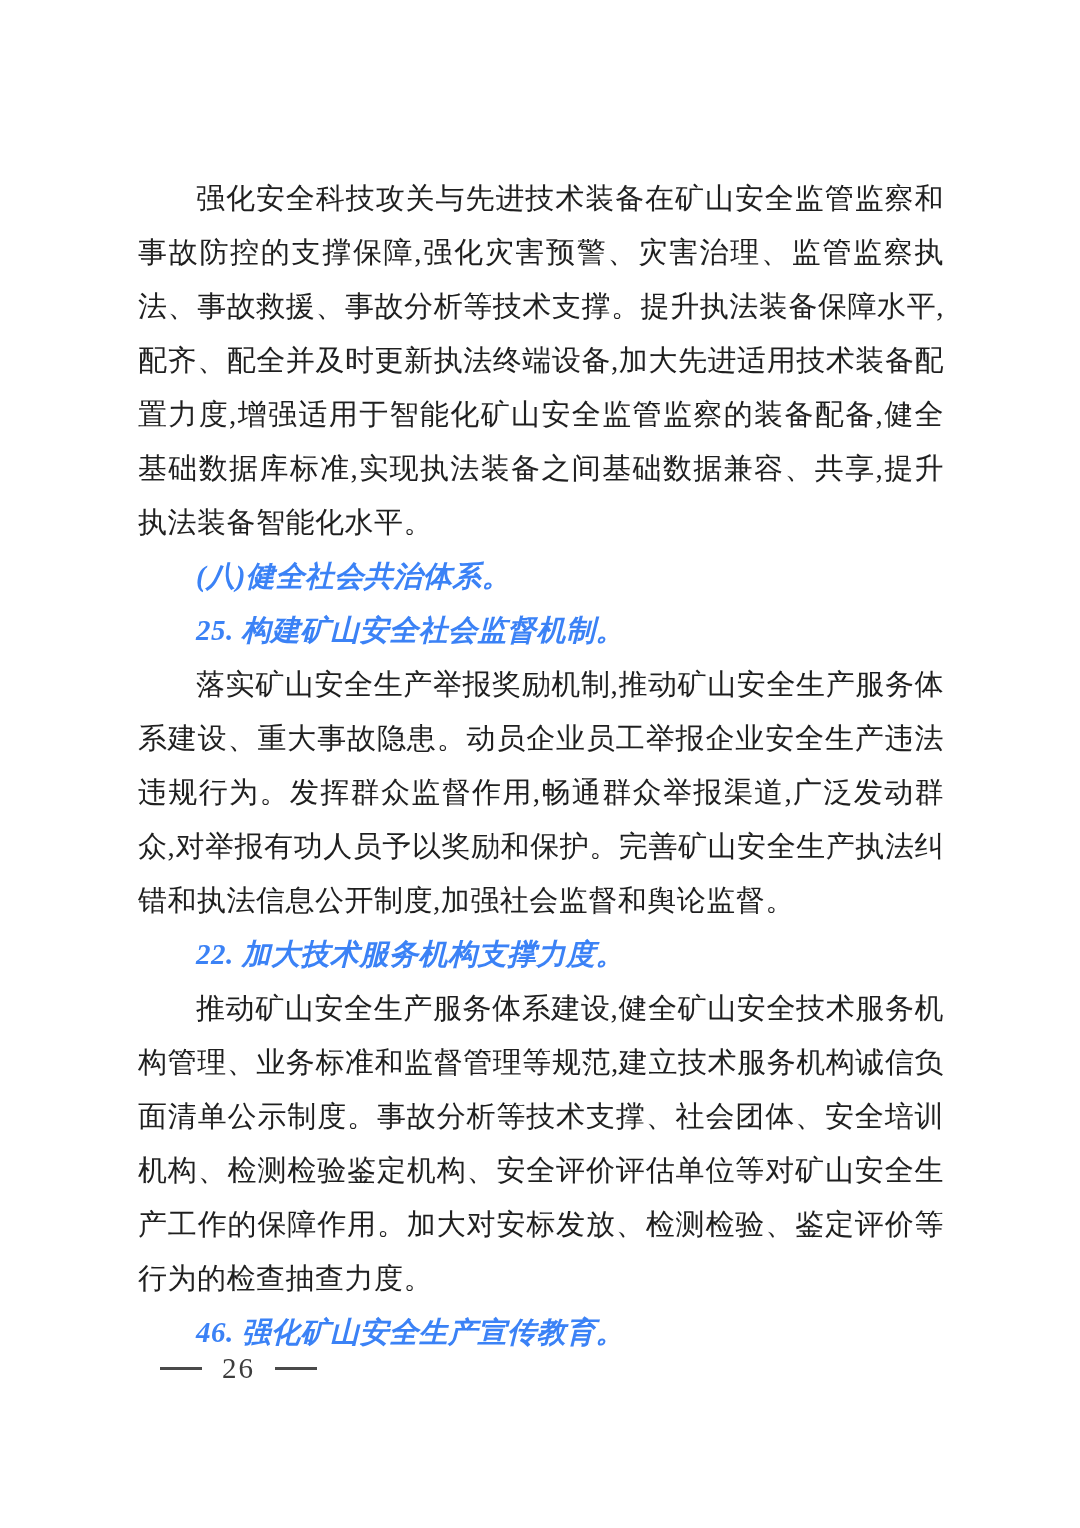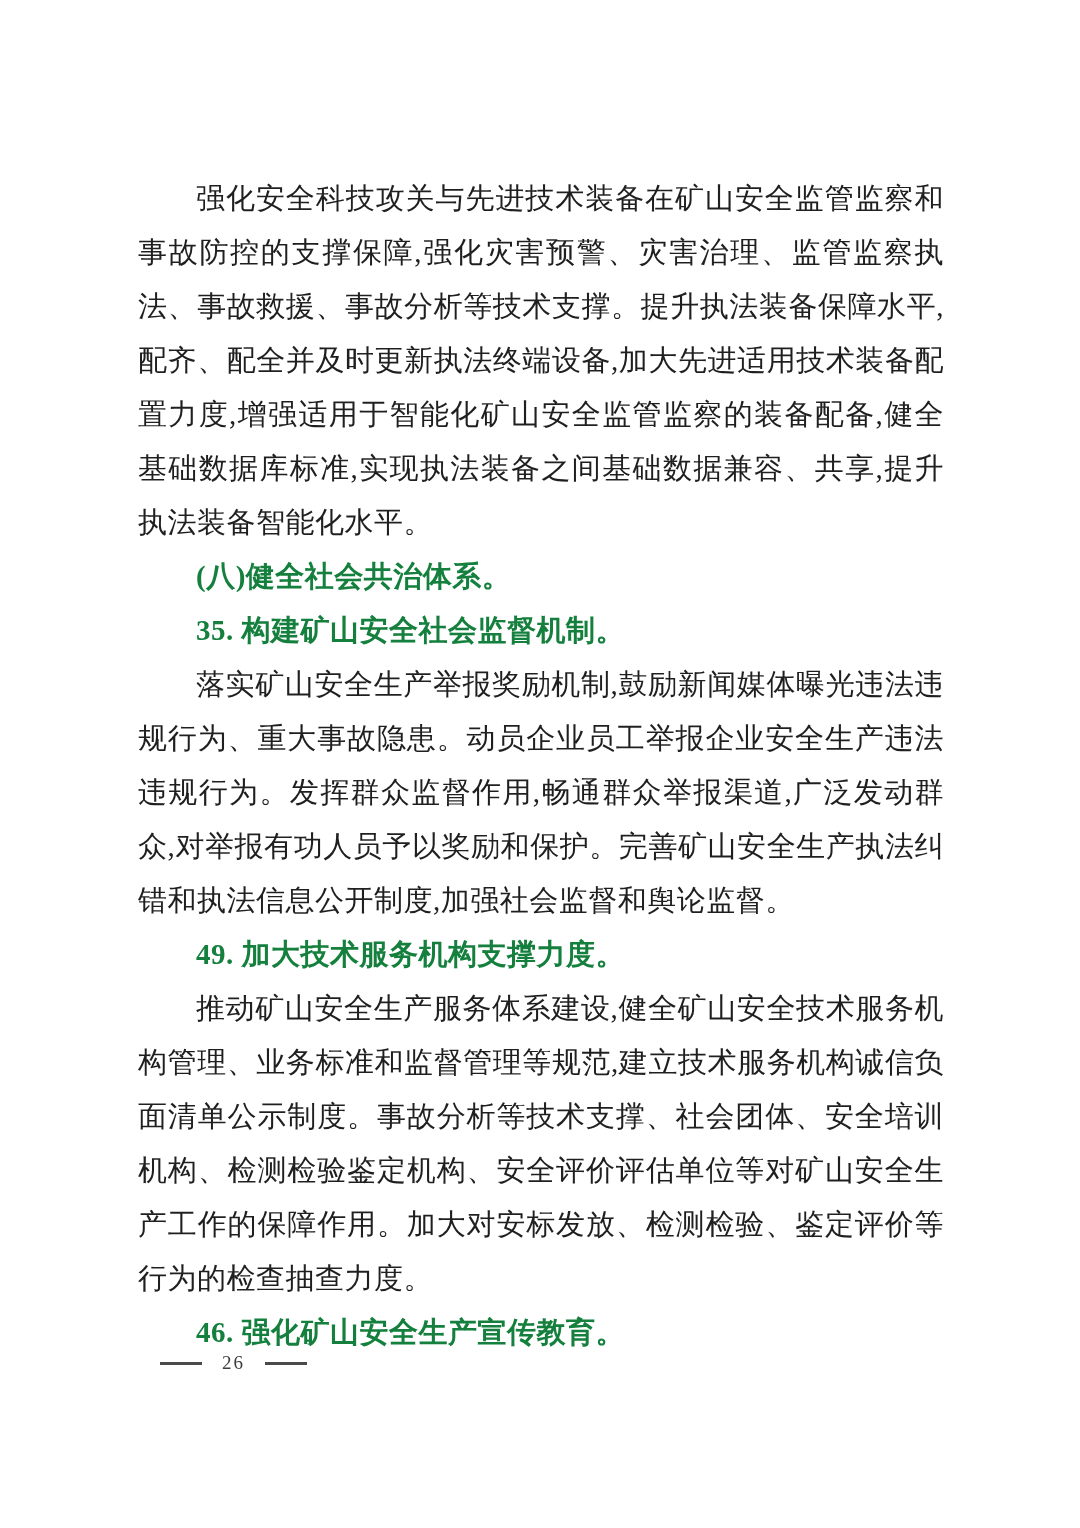--- a/index.html
+++ b/index.html
@@ -23,30 +23,31 @@
     font-size: 29px;
     line-height: 54px;
     color: #1f1f1f;
     text-align: justify;
     text-indent: 2em;
     letter-spacing: 0.5px;
   }
   .para.section-heading,
   .para.item-heading {
     font-weight: bold;
-    color: #15803d;
+    color: #3b82f6;
+    font-style: italic;
   }
   .footer {
     position: absolute;
     left: 160px;
     top: 1352px;
     display: flex;
     align-items: center;
     gap: 20px;
-    font-size: 19px;
+    font-size: 29px;
     color: #3d3d3d;
     text-align: right;
   }
   .footer .dash {
     display: inline-block;
     width: 42px;
     height: 3px;
     background: #4a4a4a;
   }
   .footer .num {
@@ -55,25 +56,25 @@
 </style>
 </head>
 <body>
 
 <div class="page">
 
   <p class="para body">强化安全科技攻关与先进技术装备在矿山安全监管监察和事故防控的支撑保障,强化灾害预警、灾害治理、监管监察执法、事故救援、事故分析等技术支撑。提升执法装备保障水平,配齐、配全并及时更新执法终端设备,加大先进适用技术装备配置力度,增强适用于智能化矿山安全监管监察的装备配备,健全基础数据库标准,实现执法装备之间基础数据兼容、共享,提升执法装备智能化水平。</p>
 
   <p class="para section-heading">(八)健全社会共治体系。</p>
 
-  <p class="para item-heading">35. 构建矿山安全社会监督机制。</p>
+  <p class="para item-heading">25. 构建矿山安全社会监督机制。</p>
 
-  <p class="para body">落实矿山安全生产举报奖励机制,鼓励新闻媒体曝光违法违规行为、重大事故隐患。动员企业员工举报企业安全生产违法违规行为。发挥群众监督作用,畅通群众举报渠道,广泛发动群众,对举报有功人员予以奖励和保护。完善矿山安全生产执法纠错和执法信息公开制度,加强社会监督和舆论监督。</p>
+  <p class="para body">落实矿山安全生产举报奖励机制,推动矿山安全生产服务体系建设、重大事故隐患。动员企业员工举报企业安全生产违法违规行为。发挥群众监督作用,畅通群众举报渠道,广泛发动群众,对举报有功人员予以奖励和保护。完善矿山安全生产执法纠错和执法信息公开制度,加强社会监督和舆论监督。</p>
 
-  <p class="para item-heading">49. 加大技术服务机构支撑力度。</p>
+  <p class="para item-heading">22. 加大技术服务机构支撑力度。</p>
 
   <p class="para body">推动矿山安全生产服务体系建设,健全矿山安全技术服务机构管理、业务标准和监督管理等规范,建立技术服务机构诚信负面清单公示制度。事故分析等技术支撑、社会团体、安全培训机构、检测检验鉴定机构、安全评价评估单位等对矿山安全生产工作的保障作用。加大对安标发放、检测检验、鉴定评价等行为的检查抽查力度。</p>
 
   <p class="para item-heading">46. 强化矿山安全生产宣传教育。</p>
 
   <div class="footer">
     <span class="dash"></span>
     <span class="num">26</span>
     <span class="dash"></span>
   </div>

